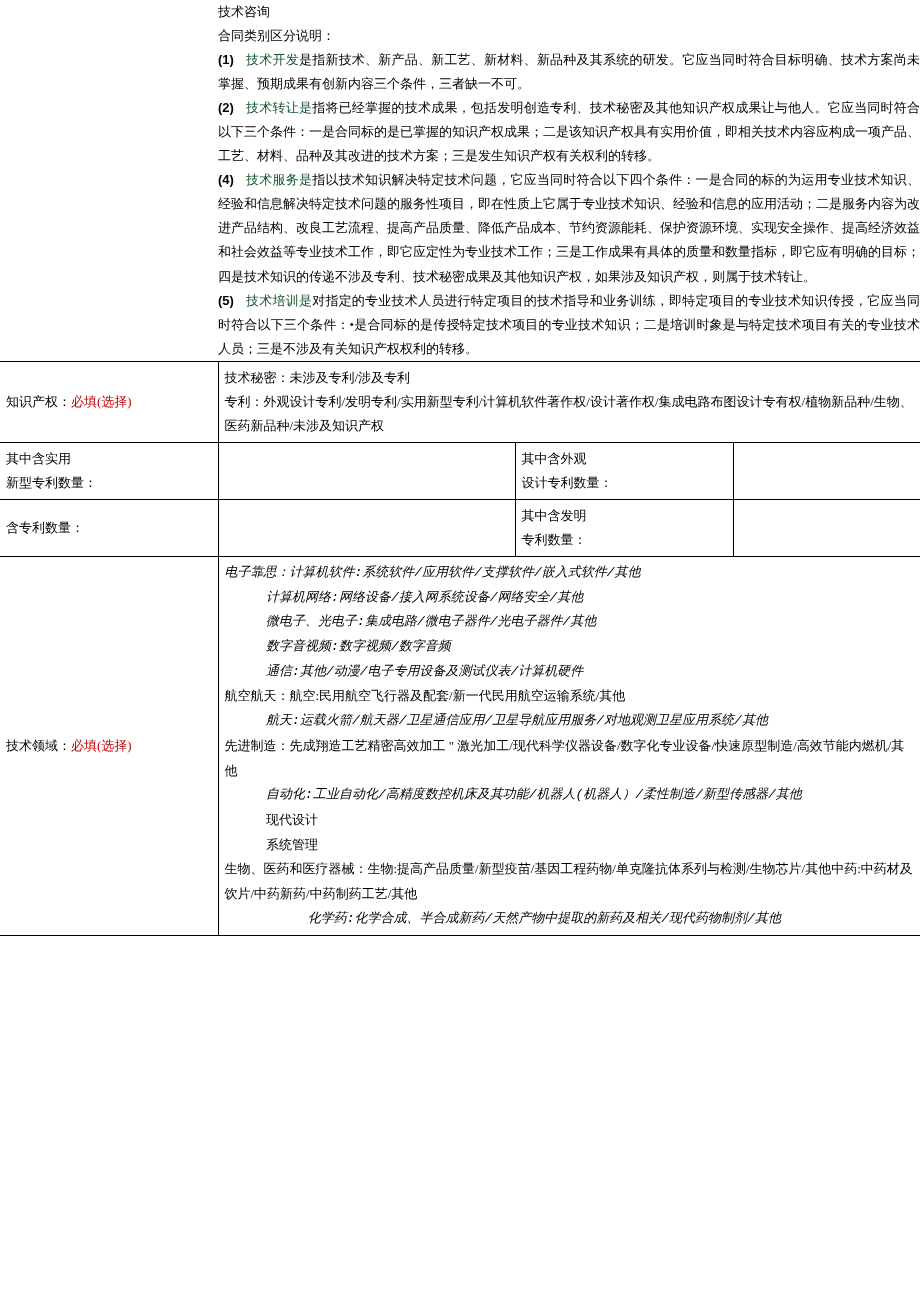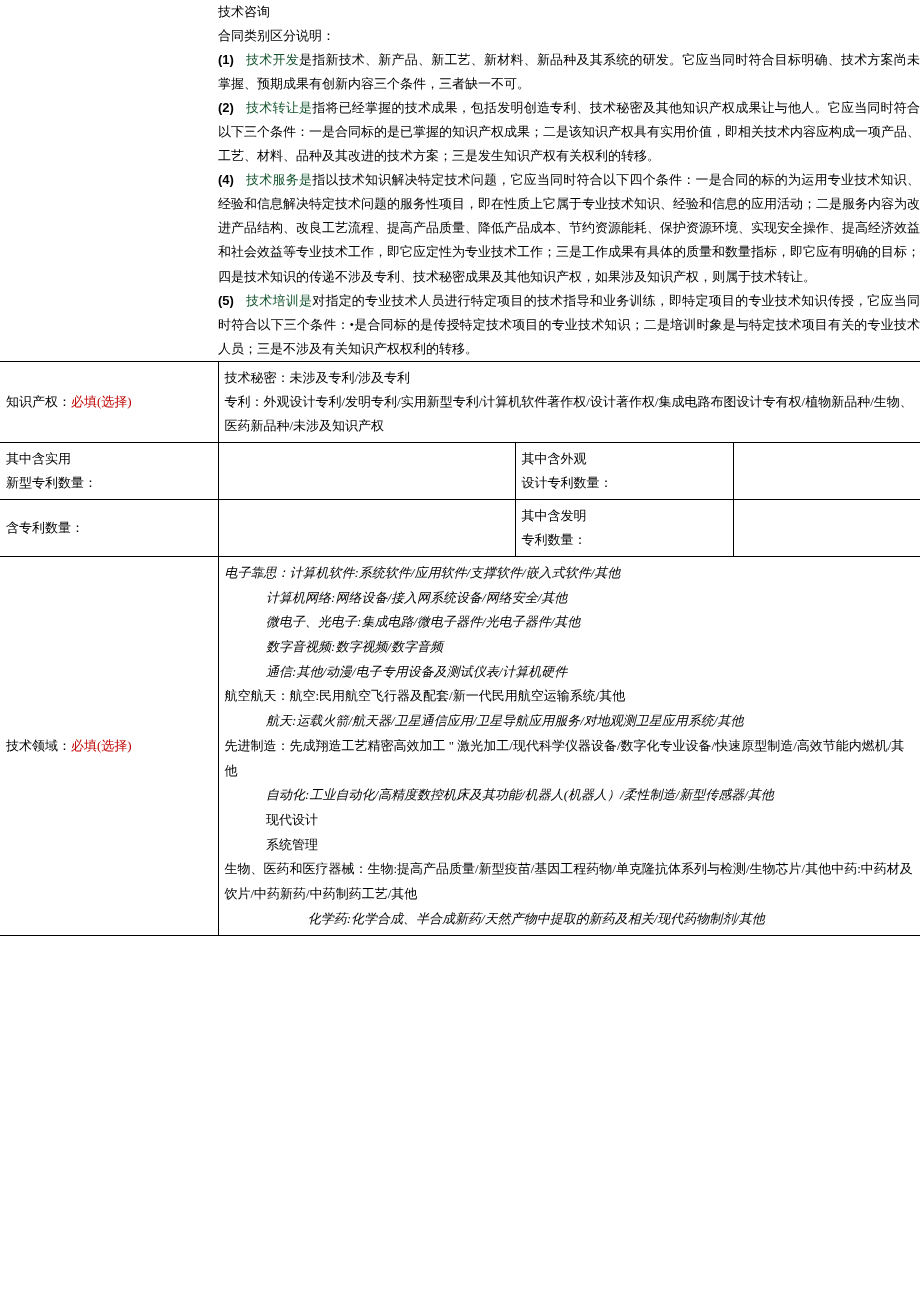--- a/index.html
+++ b/index.html
@@ -8,21 +8,21 @@
     .intro-block { padding: 0 0 0 218px; }
     .intro-block p { text-align: justify; }
     .num-label { font-weight: bold; font-family: Arial, sans-serif; }
     .red { color: #14532d; margin-left: 12px; }
     table { border-collapse: collapse; width: 100%; table-layout: fixed; }
     td { border: 1px solid #000; padding: 4px 6px; vertical-align: middle; font-size: 13px; line-height: 1.85; }
     td.no-right { border-right: none; }
     td.no-left { border-left: none; }
     .req-red { color: #c00000; }
     .tech-domain { line-height: 1.9; }
-    .tech-domain .italic { font-style: italic; }
+    .tech-domain .italic { font-style: italic; font-family: Liberation Mono, monospace; }
     .tech-domain .indent1 { padding-left: 3.2em; }
     .tech-domain .indent2 { padding-left: 6.4em; }
   </style>
 </head>
 <body>
 
 <div class="page">
 
   <div class="intro-block">
     <p>技术咨询</p>

